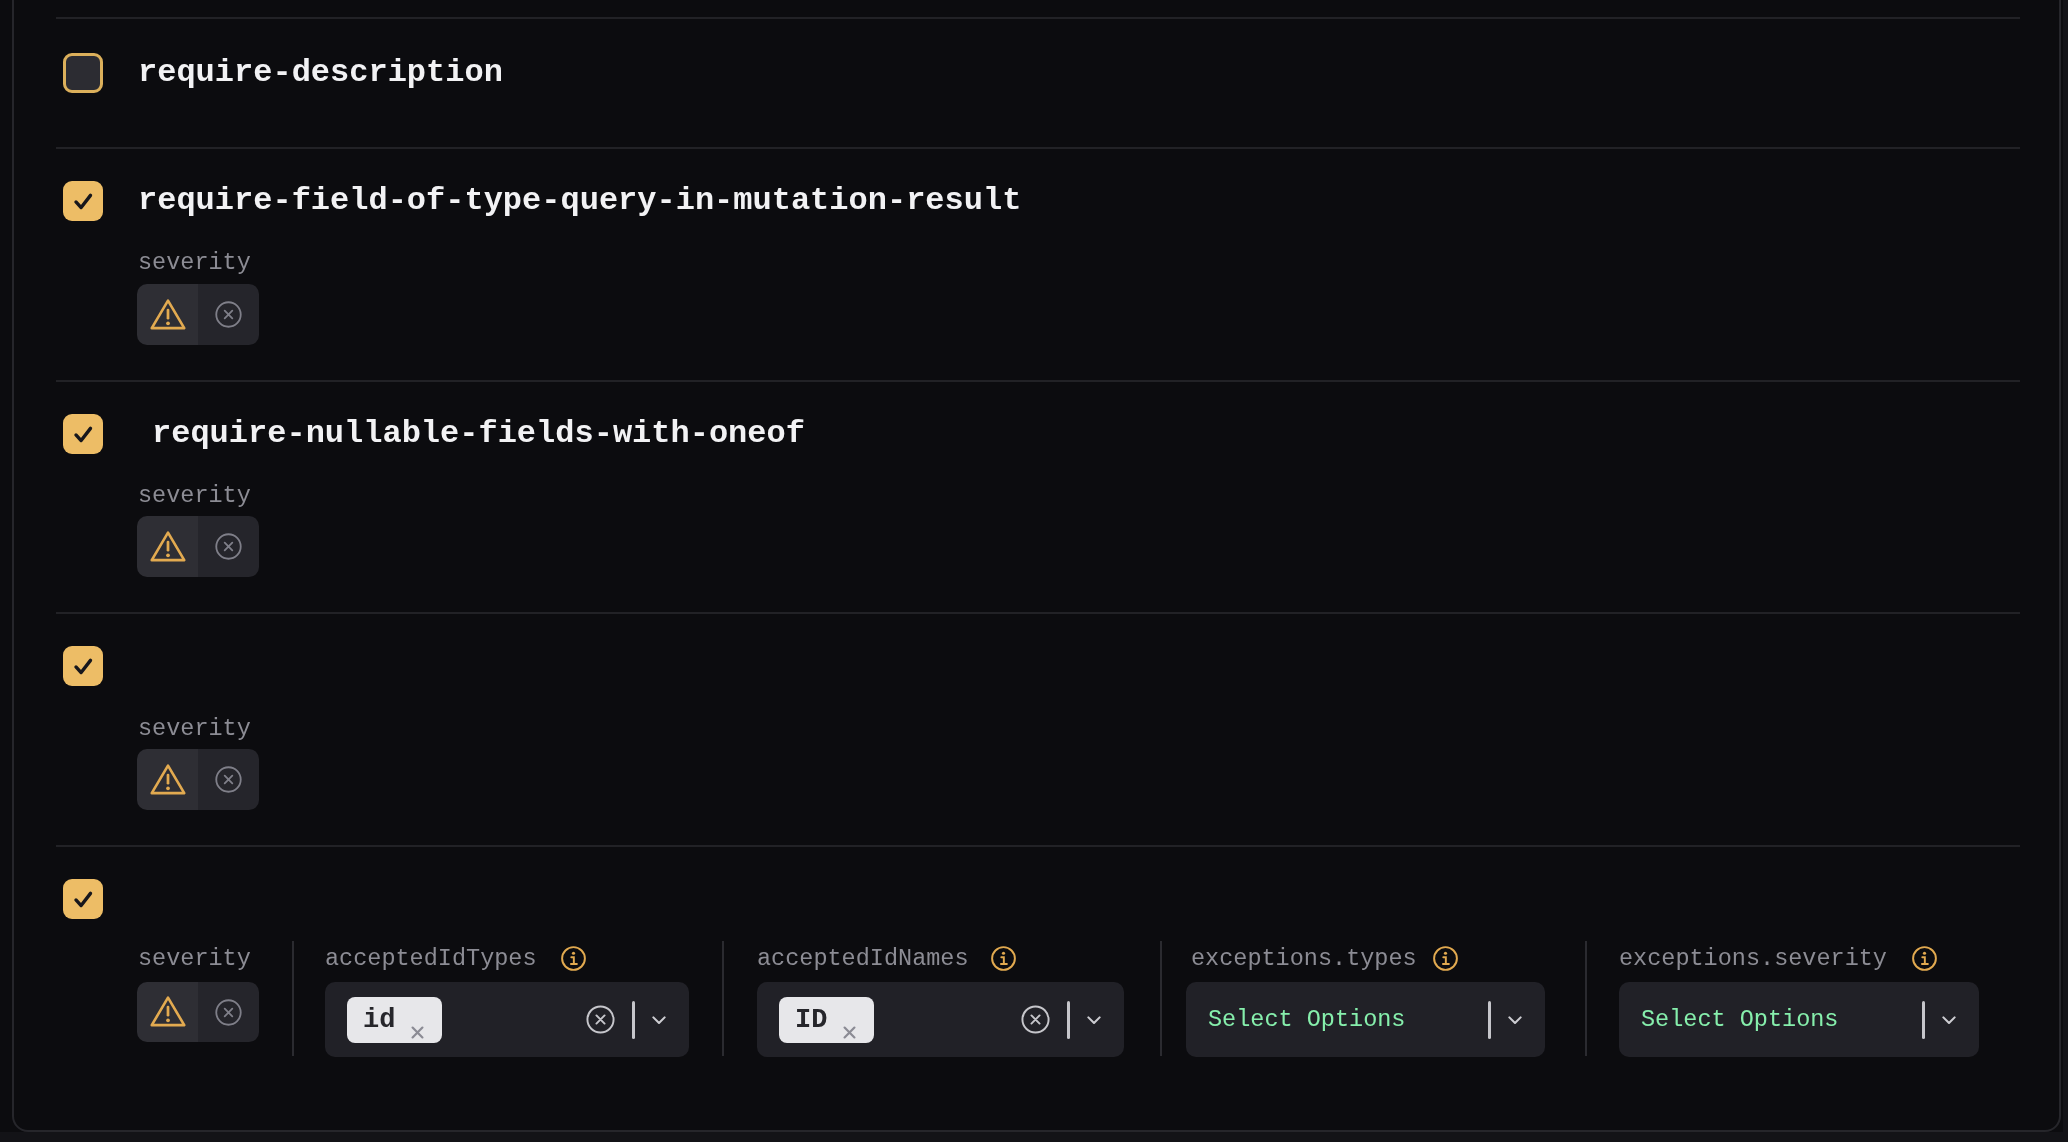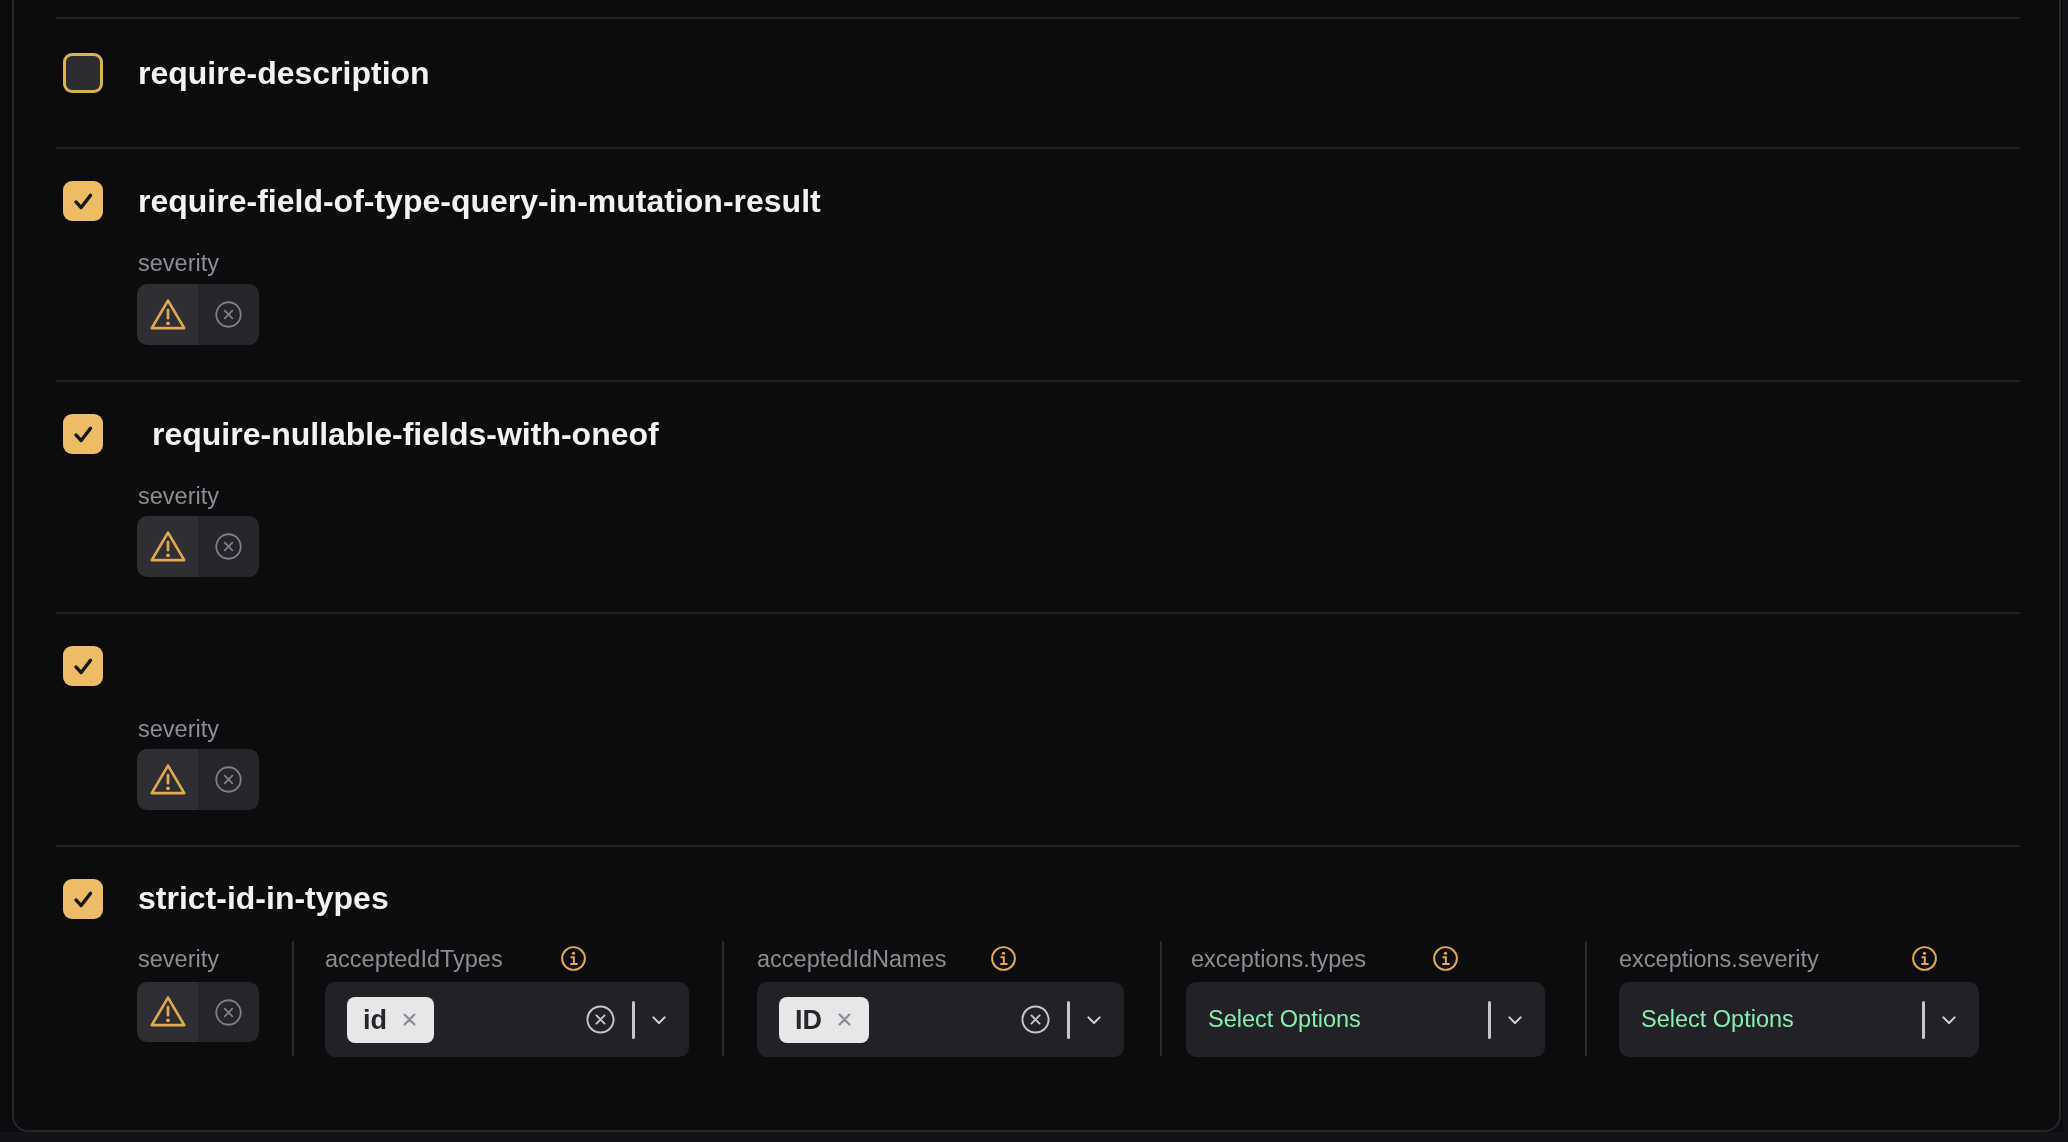--- a/index.html
+++ b/index.html
@@ -1,17 +1,17 @@
 <!DOCTYPE html>
 <html><head>
 <meta charset="utf-8">
 <style>
   html,body{margin:0;padding:0;background:#131317;}
   .page{position:relative;width:2068px;height:1142px;background:#0c0c0f;overflow:hidden;
-        font-family:Liberation Sans, sans-serif;}
+        font-family:Liberation Mono, monospace;}
   
   .panel-border{position:absolute;left:12px;top:-22px;width:2045px;height:1150px;
     border:2px solid #26262b;border-radius:16px;background:transparent;pointer-events:none;}
   .bottom-strip{position:absolute;left:0;top:1132px;width:2068px;height:10px;background:#131317;}
   .right-strip{position:absolute;left:2063px;top:0;width:5px;height:1132px;background:#131317;}
   .divider{position:absolute;left:56px;width:1964px;height:2px;background:#222226;}
   
   .cbx{position:absolute;width:40px;height:40px;border-radius:9px;box-sizing:border-box;
        background:#2c2c32;border:3px solid #dcb05b;display:flex;align-items:center;justify-content:center;cursor:pointer;}
   .cbx.checked{background:#edbd66;border:none;color:#17171c;}
@@ -22,21 +22,21 @@
   .segbtn{width:61px;height:61px;border:none;margin:0;padding:0;display:flex;align-items:center;justify-content:center;cursor:pointer;}
   .segbtn.warn{background:#2e2e34;color:#e2aa50;}
   .segbtn.off{background:#25252b;color:#7f7f89;}
   .segbtn.warn svg{width:40px;height:40px;}
   .segbtn.off svg{width:29px;height:29px;}
   .vsep{position:absolute;top:941px;width:2px;height:115px;background:#2b2b30;}
   .info{position:absolute;top:945px;width:27px;height:27px;color:#e2aa50;cursor:pointer;}
   .info svg{width:27px;height:27px;}
   .select{position:absolute;top:982px;height:75px;box-sizing:border-box;background:#212127;border-radius:10px;
           display:flex;align-items:center;padding:0 18px 0 22px;cursor:pointer;}
-  .chip{height:46px;border-radius:8px;background:#e7e7ea;display:inline-flex;align-items:center;
+  .chip{height:46px;border-radius:8px;background:#e7e7ea;display:inline-flex;align-items:flex-end;
         padding:0 14px 0 16px;gap:12px;}
   .chip .chiptext{font-size:27px;font-weight:700;color:#26262b;line-height:46px;}
   .chip svg{width:21px;height:21px;color:#8b8b94;cursor:pointer;}
   .spacer{flex:1;}
   .clearbtn{width:31px;height:31px;color:#c6c6cb;background:none;border:none;padding:0;margin:0 16px 0 0;cursor:pointer;}
   .clearbtn svg{width:31px;height:31px;}
   .selbar{width:3px;height:38px;background:#c6c6cb;border-radius:2px;margin-right:12px;}
   .chev{width:24px;height:24px;color:#cdcdd2;}
   .placeholder{font-size:23.5px;color:#86efac;white-space:pre;}
 </style>
@@ -139,21 +139,20 @@
           <use href="#i-circlex"></use>
         </svg>
       </button>
   </div>
 
   <div class="cbx checked" style="left:63px;top:879px">
     <svg>
         <use href="#i-check"></use>
       </svg>
   </div>
-  <div class="title" style="left:138px;top:878px">strict-id-in-types</div>
 
   <div class="flabel" style="left:138px;top:946px">severity</div>
   <div class="seg" style="left:137px;top:982px;height:60px">
     <button class="segbtn warn" style="height:60px">
       <svg>
           <use href="#i-warn"></use>
         </svg>
       </button>
     <button class="segbtn off" style="height:60px">
       <svg>

